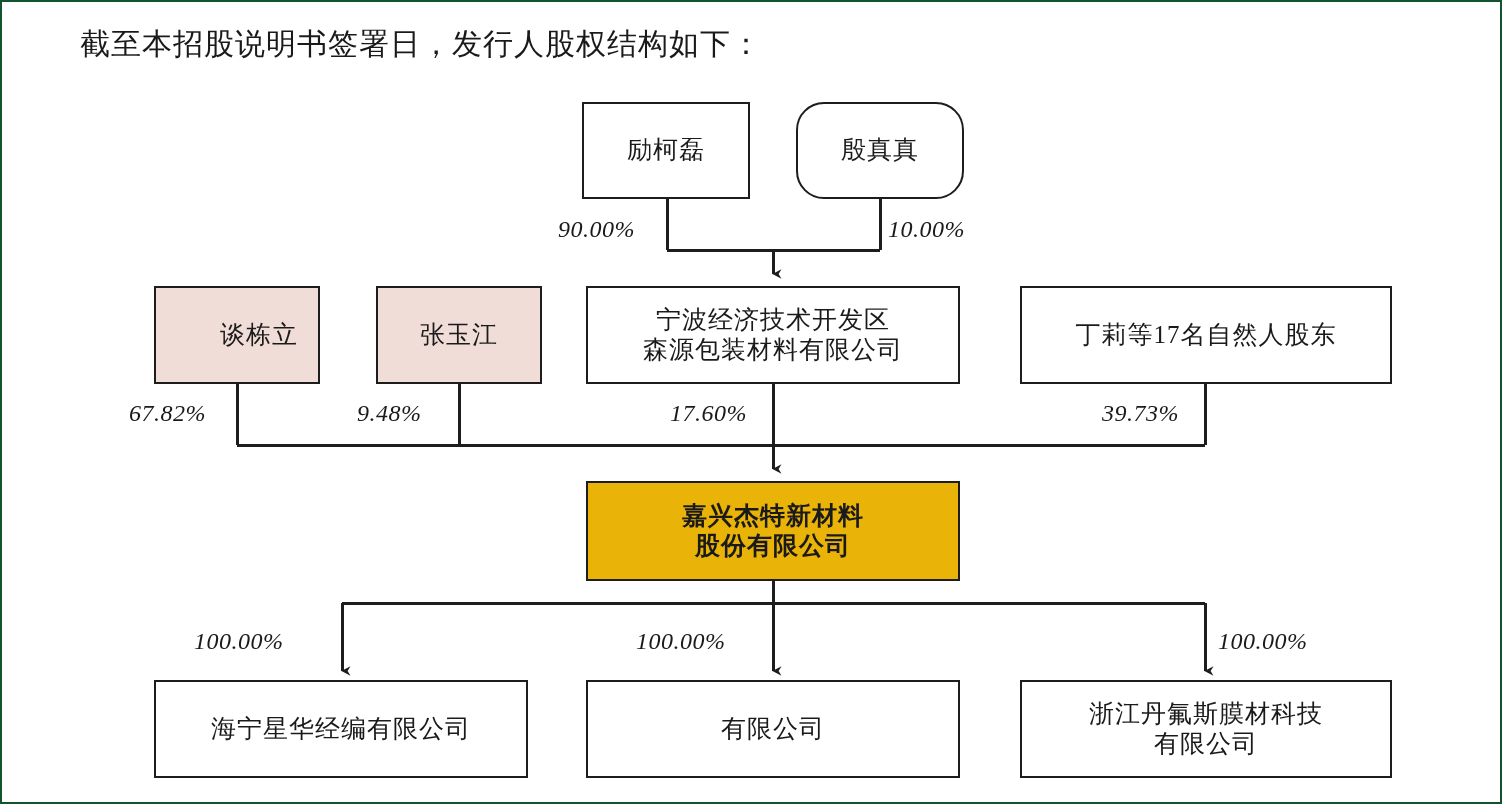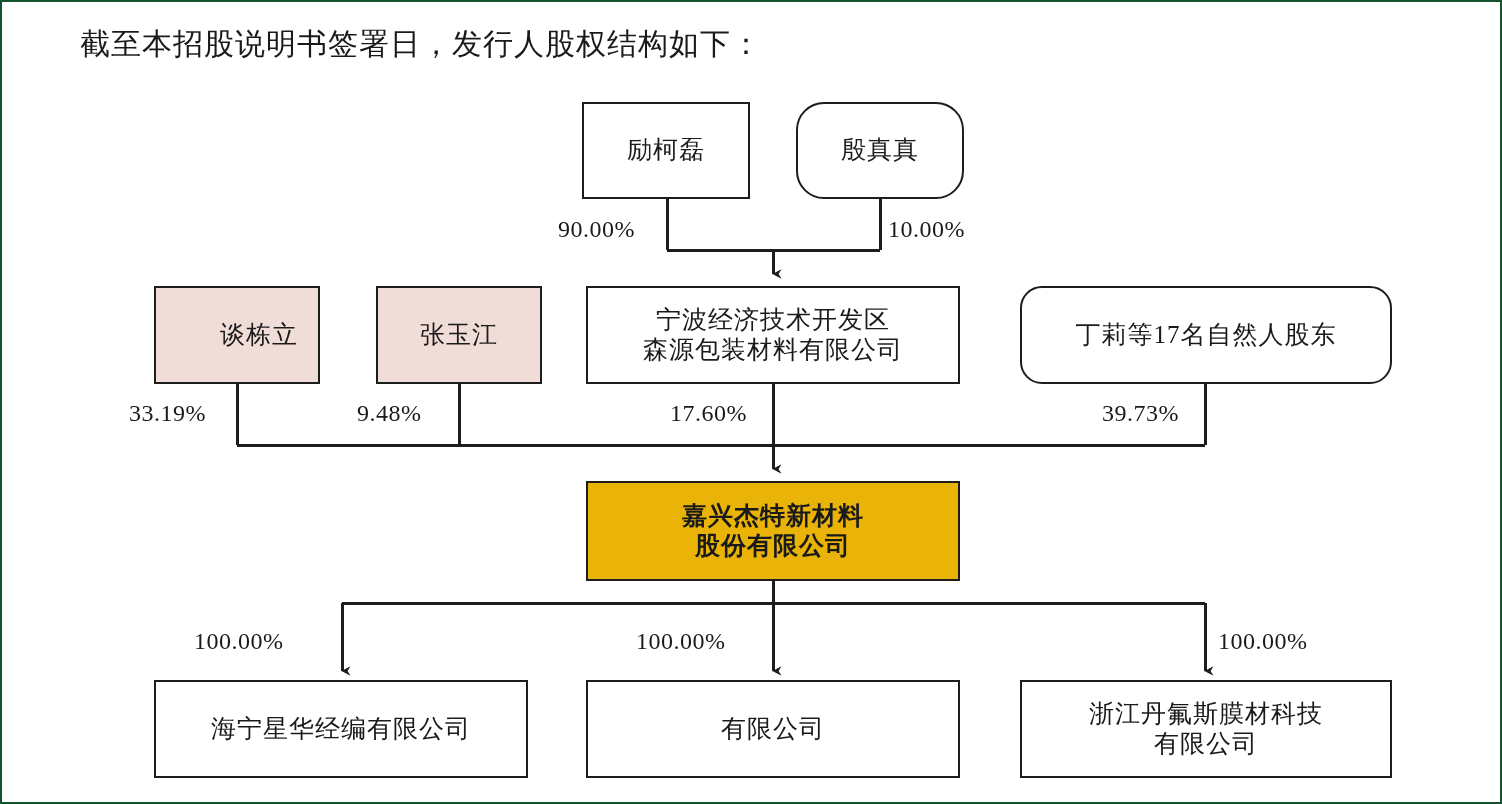--- a/index.html
+++ b/index.html
@@ -53,20 +53,21 @@
   .node.pink   { background: #f1ddd7; }
   .node.blue   { background: #eab308; font-weight: bold; }
   .node .lines { padding: 0 6px; }
   
   .pct {
     position: absolute;
     font-size: 24px;
     color: #1a1a1a;
     white-space: nowrap;
     letter-spacing: 0.5px;
+    font-style: italic;
   }
 </style>
 </head>
 <body>
 
 <div id="page">
 
   <div id="title">截至本招股说明书签署日，发行人股权结构如下：</div>
 
   <svg id="wires" viewBox="0 0 1502 804" width="1502" height="804">
@@ -124,27 +125,27 @@
     </div>
   </div>
 
   <div class="node" style="left:584px; top:284px; width:374px; height:98px;">
     <div class="lines">
       <div>宁波经济技术开发区</div>
       <div>森源包装材料有限公司</div>
     </div>
   </div>
 
-  <div class="node" style="left:1018px; top:284px; width:372px; height:98px;border-radius:22px;">
+  <div class="node" style="left:1018px; top:284px; width:372px; height:98px;">
     <div class="lines">
       <span>丁莉等17名自然人股东</span>
     </div>
   </div>
 
-  <div class="pct" style="left:127px; top:398px;">33.19%</div>
+  <div class="pct" style="left:127px; top:398px;">67.82%</div>
   <div class="pct" style="left:355px; top:398px;">9.48%</div>
   <div class="pct" style="left:668px; top:398px;">17.60%</div>
   <div class="pct" style="left:1100px; top:398px;">39.73%</div>
 
   <div class="node blue" style="left:584px; top:479px; width:374px; height:100px;">
     <div class="lines">
       <div>嘉兴杰特新材料</div>
       <div>股份有限公司</div>
     </div>
   </div>

